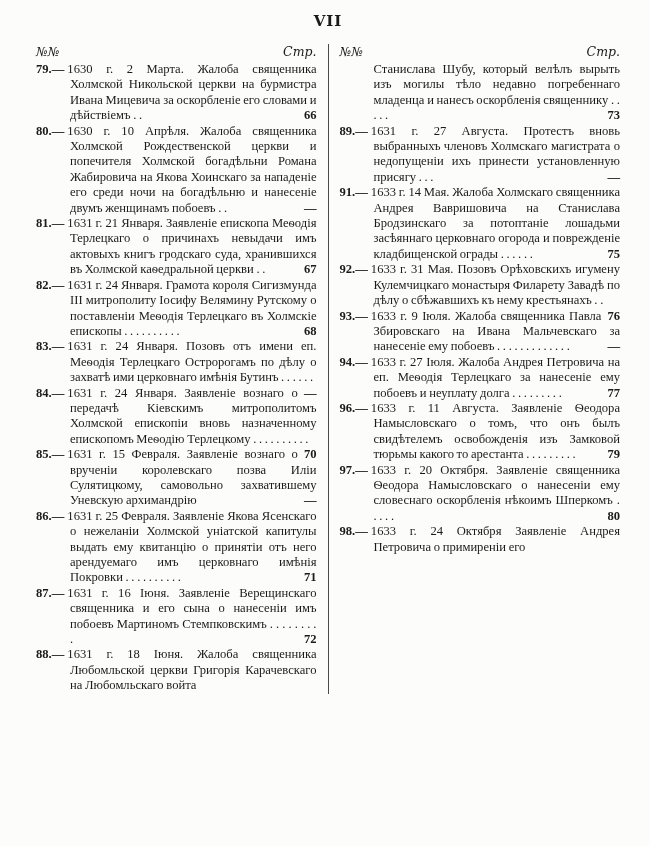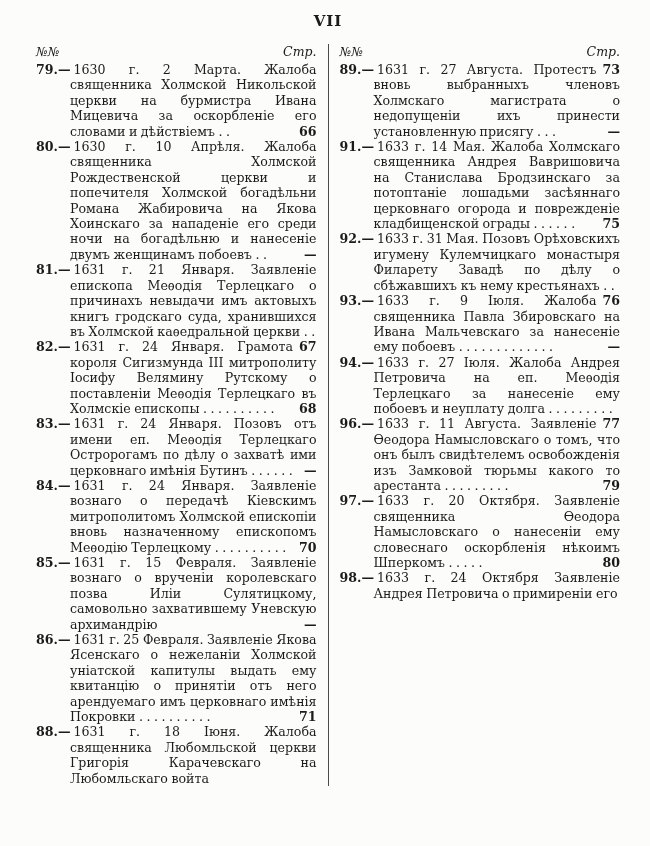--- a/index.html
+++ b/index.html
@@ -49,20 +49,21 @@
   }
   .entries {
     font-size: 12.6px;
     line-height: 15.4px;
   }
   .entry {
     text-align: justify;
     padding-left: 34px;
     text-indent: -34px;
     word-spacing: -0.5px;
+    font-family: Liberation Serif, serif;
   }
   .entry.cont {
     text-indent: 0;
   }
   .entry .num {
     font-weight: 600;
     margin-right: 3px;
   }
   .entry .pg {
     float: right;
@@ -101,32 +102,35 @@
           <div class="entry">
     <span class="num">84.—</span><span class="txt">1631 г. 24 Января. Заявленіе вознаго о передачѣ Кіевскимъ митрополитомъ Холмской епископіи вновь назначенному епископомъ Меѳодію Терлецкому . . . . . . . . . .</span><span class="pg">70</span>
   </div>
           <div class="entry">
     <span class="num">85.—</span><span class="txt">1631 г. 15 Февраля. Заявленіе вознаго о врученіи королевскаго позва Иліи Сулятицкому, самовольно захватившему Уневскую архимандрію</span><span class="pg">—</span>
   </div>
           <div class="entry">
     <span class="num">86.—</span><span class="txt">1631 г. 25 Февраля. Заявленіе Якова Ясенскаго о нежеланіи Холмской уніатской капитулы выдать ему квитанцію о принятіи отъ него арендуемаго имъ церковнаго имѣнія Покровки . . . . . . . . . .</span><span class="pg">71</span>
   </div>
           <div class="entry">
+    <span class="num">87.—</span><span class="txt">1631 г. 16 Іюня. Заявленіе Верещинскаго священника и его сына о нанесеніи имъ побоевъ Мартиномъ Стемпковскимъ . . . . . . . . .</span><span class="pg">72</span>
+  </div>
+          <div class="entry">
     <span class="num">88.—</span><span class="txt">1631 г. 18 Іюня. Жалоба священника Любомльской церкви Григорія Карачевскаго на Любомльскаго войта</span>
   </div>
         </div>
   </section>
       <section class="col col-right">
     <div class="col-head">
       <span>№№</span>
       <span>Стр.</span>
     </div>
     <div class="entries">
           <div class="entry cont">
-    <span class="pg">73</span>
+    <span class="txt">Станислава Шубу, который велѣлъ вырыть изъ могилы тѣло недавно погребеннаго младенца и нанесъ оскорбленія священнику . . . . .</span><span class="pg">73</span>
   </div>
           <div class="entry">
     <span class="num">89.—</span><span class="txt">1631 г. 27 Августа. Протестъ вновь выбранныхъ членовъ Холмскаго магистрата о недопущеніи ихъ принести установленную присягу . . .</span><span class="pg">—</span>
   </div>
           <div class="entry">
     <span class="num">91.—</span><span class="txt">1633 г. 14 Мая. Жалоба Холмскаго священника Андрея Вавришовича на Станислава Бродзинскаго за потоптаніе лошадьми засѣяннаго церковнаго огорода и поврежденіе кладбищенской ограды . . . . . .</span><span class="pg">75</span>
   </div>
           <div class="entry">
     <span class="num">92.—</span><span class="txt">1633 г. 31 Мая. Позовъ Орѣховскихъ игумену Кулемчицкаго монастыря Филарету Завадѣ по дѣлу о сбѣжавшихъ къ нему крестьянахъ . .</span><span class="pg">76</span>
   </div>

